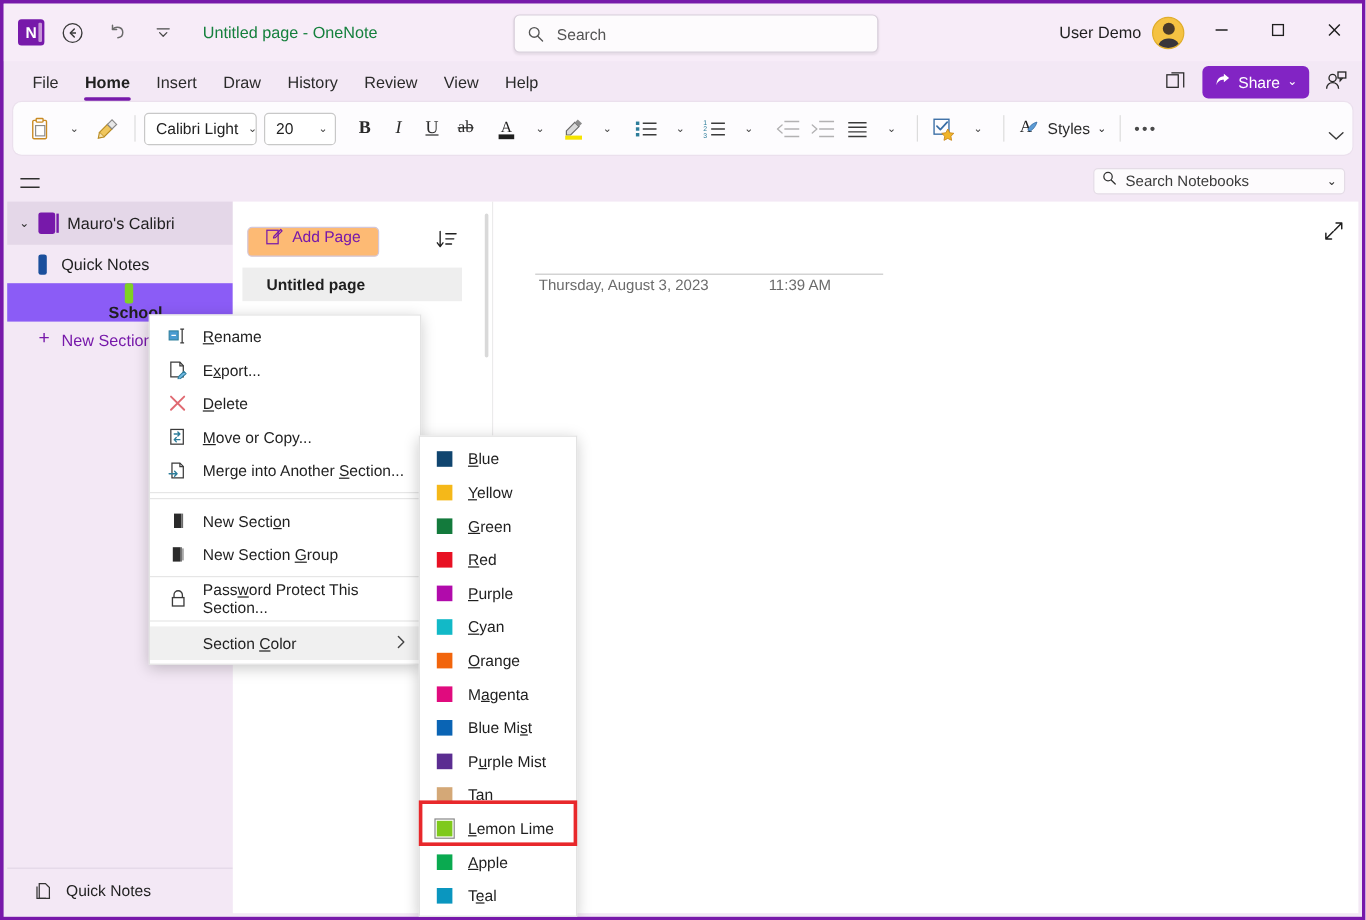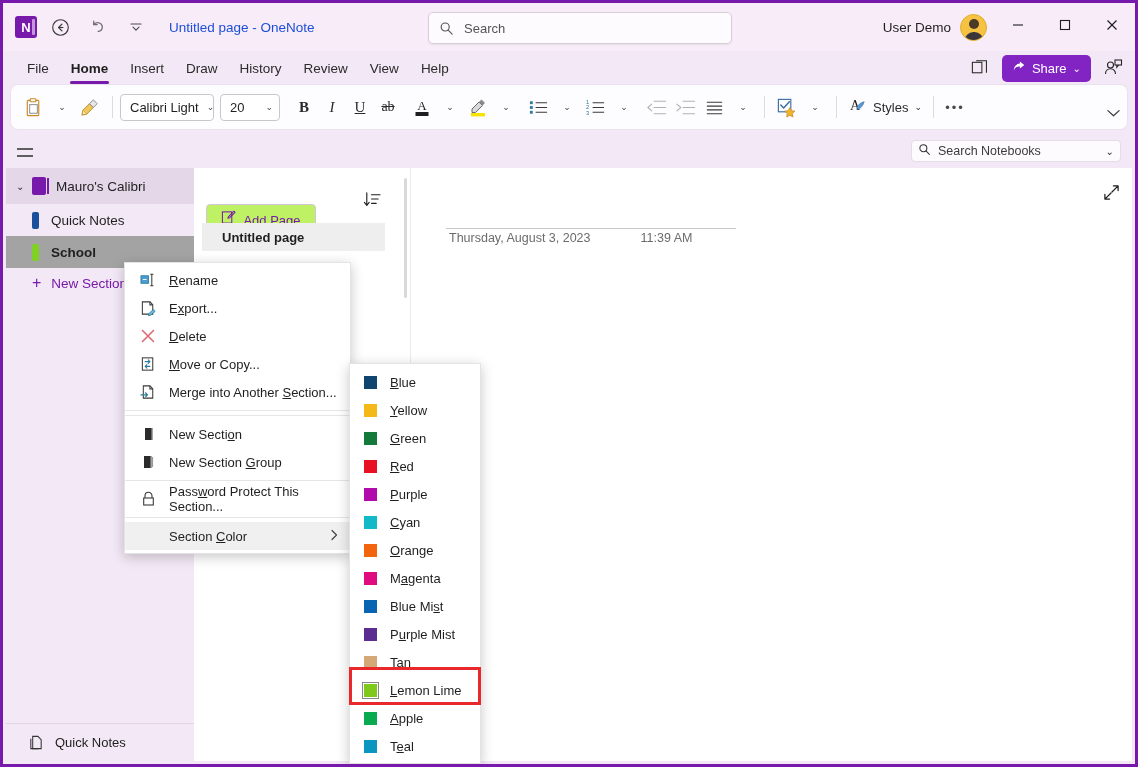--- a/index.html
+++ b/index.html
@@ -36,21 +36,21 @@
     content: ""; position: absolute; right: 2px; top: 3px;
     width: 3px; height: 16px; background: #c694d8; border-radius: 1px;
   }
   .tb-btn {
     width: 30px; height: 30px; margin-left: 8px;
     display: flex; align-items: center; justify-content: center;
     color: #3a3a3a; border-radius: 4px; cursor: default;
   }
   .tb-btn svg { display: block; }
   .win-title {
-    margin-left: 18px; font-size: 13.5px; color: #1d4ed8; white-space: nowrap;
+    margin-left: 18px; font-size: 13.5px; color: #15803d; white-space: nowrap;
   }
   .searchwrap {
     position: absolute; left: 425px; top: 9px; width: 304px; height: 32px;
   }
   .searchbox {
     width: 100%; height: 100%; background: #fdfbfd;
     border: 1px solid #d8cfdb; border-radius: 5px;
     display: flex; align-items: center; padding-left: 10px;
     box-shadow: 0 1px 2px rgba(0,0,0,0.07);
   }
@@ -169,21 +169,21 @@
   }
   .nb-book::after {
     content: ""; position: absolute; right: -3px; top: 1px;
     width: 2px; height: 16px; background: #7719aa;
     box-shadow: 0 0 0 0 transparent;
   }
   .sec-row {
     height: 32px; display: flex; align-items: center; padding-left: 26px;
     font-size: 13.5px; color: #1f1f1f; cursor: default;
   }
-  .sec-row.sel { background: #a3a3a3; font-weight: bold; }
+  .sec-row.sel { background: #8b5cf6; font-weight: bold; flex-direction: column; }
   .sec-tab {
     width: 7px; height: 17px; border-radius: 2px; margin-right: 12px;
   }
   .newsec {
     height: 30px; display: flex; align-items: center; padding-left: 26px;
     font-size: 13.5px; color: #7719aa;
   }
   .newsec .plus { margin-right: 10px; font-size: 16px; }
   .quicknotes-foot {
     position: absolute; left: 3px; bottom: 3px; width: 188px; height: 38px;
@@ -191,23 +191,23 @@
     border-top: 1px solid #e2d6e6; font-size: 13px; color: #1f1f1f;
   }
   .quicknotes-foot .pg { margin-right: 11px; color: #333; display: flex; }
 
   
   .pagelist {
     position: absolute; top: 165px; left: 191px; width: 217px; bottom: 3px;
     background: #ffffff; border-right: 1px solid #ebebeb;
   }
   .addpage {
-    position: absolute; left: 12px; top: 36px; width: 110px; height: 25px;
-    border: 1px solid #d3c6d8; border-radius: 4px; background: #bef264;
-    display: flex; align-items: flex-end; justify-content: center; gap: 7px;
+    position: absolute; left: 12px; top: 21px; width: 110px; height: 25px;
+    border: 1px solid #d3c6d8; border-radius: 4px; background: #fdba74;
+    display: flex; align-items: flex-start; justify-content: center; gap: 7px;
     font-size: 13px; color: #7719aa;
   }
   .sortbtn {
     position: absolute; right: 26px; top: 20px; width: 24px; height: 24px;
     display: flex; align-items: center; justify-content: center; color: #1f1f1f;
   }
   .pageitem {
     position: absolute; left: 8px; right: 25px; top: 55px; height: 28px;
     background: #eeeeee; display: flex; align-items: center; padding-left: 20px;
     font-size: 13px; font-weight: bold; color: #1f1f1f;

